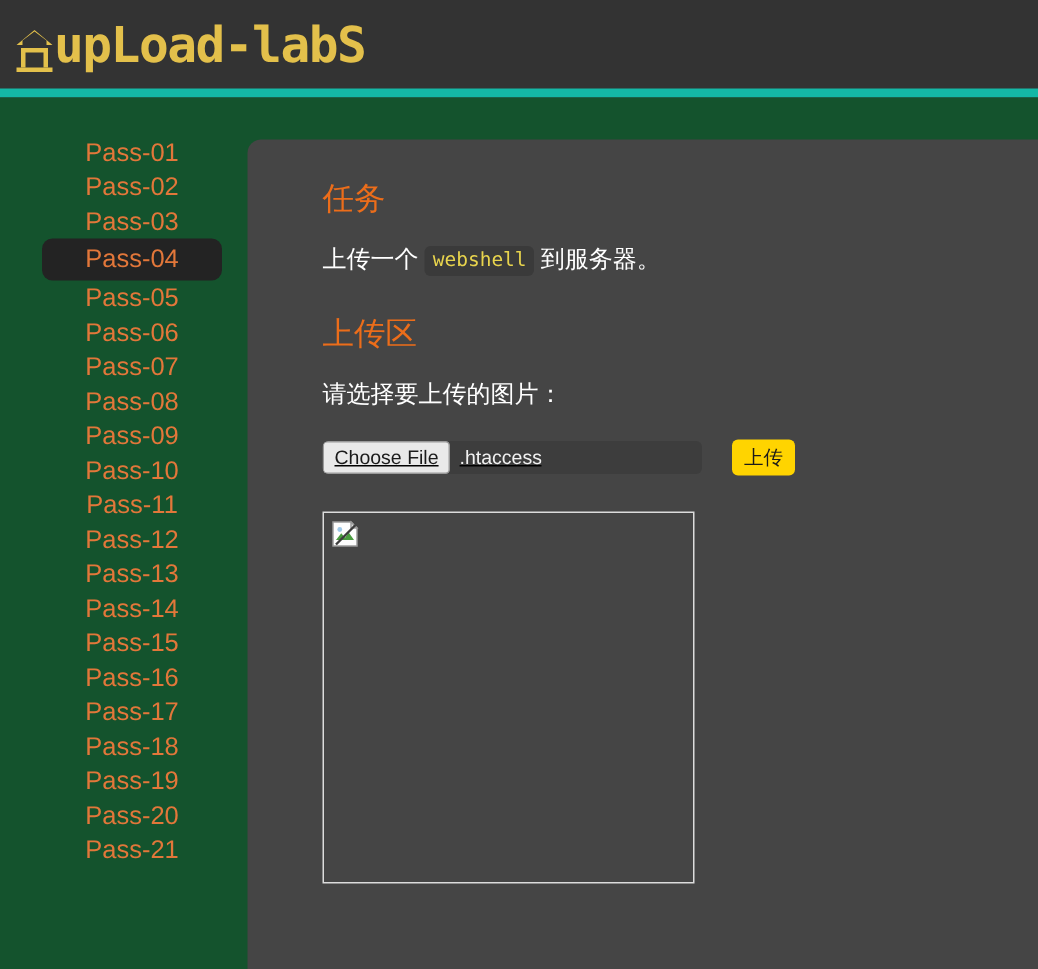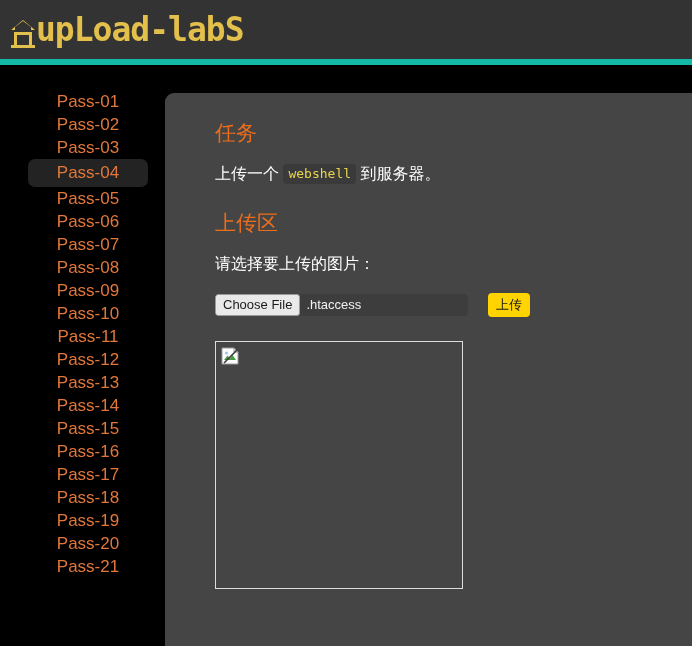--- a/index.html
+++ b/index.html
@@ -34,21 +34,21 @@
     white-space: nowrap;
     line-height: 44px;
   }
   #logo .glyph-home { display:inline-block; vertical-align: -2px; }
   #logo svg { vertical-align: middle; }
 
   
   #page {
     position: relative;
     height: 581px;
-    background: #000000;
+    background: #14532d;
   }
 
   
   #sidebar {
     position: absolute;
     left: 0;
     top: 0;
     width: 165px;
     padding-top: 25px;
     box-sizing: border-box;
@@ -123,20 +123,21 @@
   }
   .file-input {
     display: flex;
     align-items: stretch;
     width: 253px;
     height: 22px;
     background: #3d3d3d;
     border-radius: 4px;
     overflow: hidden;
     cursor: pointer;
+    text-decoration: underline;
   }
   .file-btn {
     background: #e9e9e9;
     color: #1a1a1a;
     border: 1px solid #9a9a9a;
     border-radius: 3px;
     font-size: 13px;
     line-height: 20px;
     padding: 0 7px;
     box-sizing: border-box;

